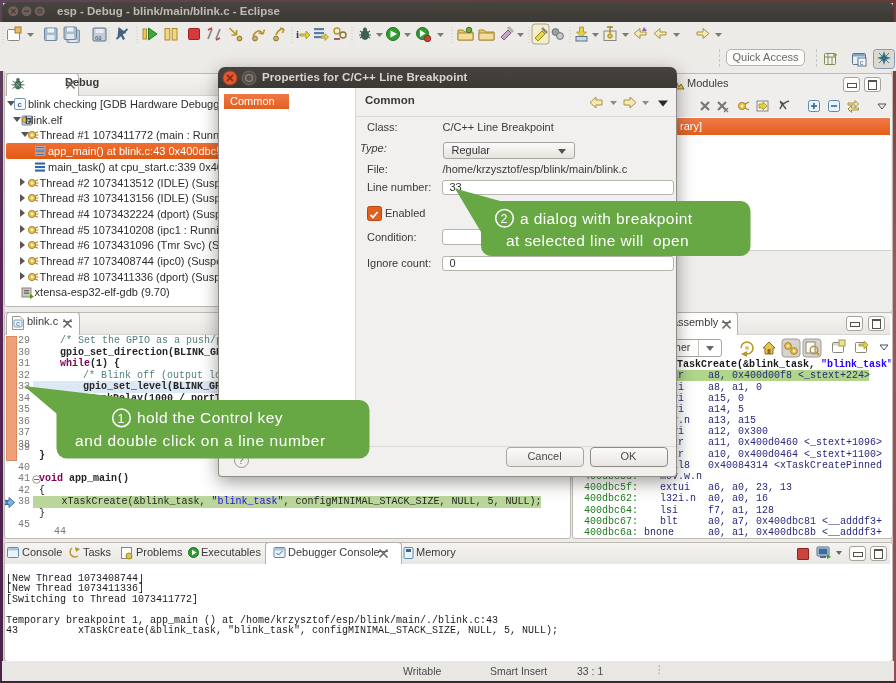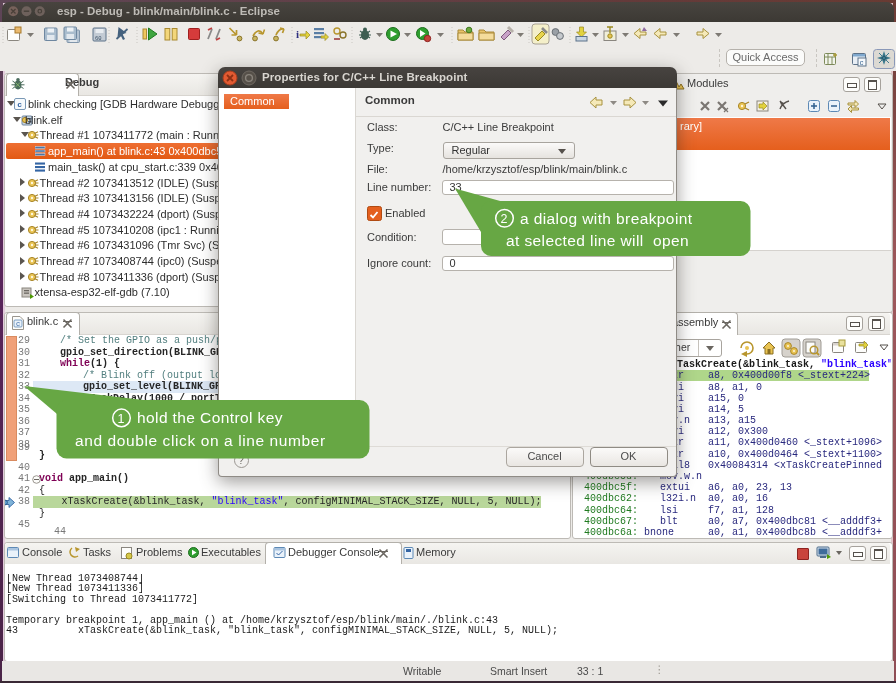--- a/index.html
+++ b/index.html
@@ -346,21 +346,21 @@
       </svg>
       <span class="ttxt" style="left:34.5px;">Thread #8 1073411336 (dport) (Suspended : Container)</span>
     </div>
 <div class="trow" style="top:188.4px;">
       <svg class="ticn" style="left:15.6px;" width="14" height="13" viewBox="0 0 14 13">
         <rect x="1" y="2" width="9" height="9" fill="#C9C5BF" stroke="#8A867F"></rect>
         <rect x="3" y="4" width="5" height="1.3" fill="#6A6660"></rect>
         <rect x="3" y="6.5" width="5" height="1.3" fill="#6A6660"></rect>
         <path d="M9 8 L13 10.5 L9 13Z" fill="#4E9A06"></path>
       </svg>
-      <span class="ttxt" style="left:29.6px;">xtensa-esp32-elf-gdb (7.10)</span>
+      <span class="ttxt" style="left:29.6px;">xtensa-esp32-elf-gdb (9.70)</span>
     </div>
 </div>
 
 <div class="panel" style="left:667px;top:73px;width:224px;height:238px;background:#EFEEEC;"></div>
 <div id="modules" class="abs" style="left:667px;top:73px;width:224px;height:238px;overflow:hidden;">
 <svg class="abs" style="left:4px;top:6px;" width="14" height="12" viewBox="0 0 14 12">
       <path d="M1 10 L5 2 L8 8 L10 5 L13 10 Z" fill="#E9C352" stroke="#8A6E20"></path>
     </svg>
 <span class="abs" style="left:20px;top:4px;font-size:11px;color:#3A3A3A;">Modules</span>
 <div class="abs" style="left:176px;top:4px;width:15px;height:13px;background:#FDFDFB;border:1px solid #A6A29C;border-radius:3px;">
@@ -398,21 +398,21 @@
         <rect x="0.5" y="0.5" width="11" height="11" rx="2" fill="#EAF2FA" stroke="#5D89B5"></rect>
         <path d="M3 6 L9 6" stroke="#2F5F8F" stroke-width="1.5"></path>
       </g>
 <g transform="translate(152,1)">
         <path d="M1 4 L8 4 L8 1.5 L11.5 5 L8 8.5 L8 6 L1 6Z" fill="#F5E9B8" stroke="#A8923F" transform="translate(0,-1)"></path>
         <path d="M11.5 7 L4.5 7 L4.5 4.5 L1 8 L4.5 11.5 L4.5 9 L11.5 9Z" fill="#F5E9B8" stroke="#A8923F" transform="translate(0,1)"></path>
       </g>
 <path d="M183 5 L191 5 L187 10Z" fill="none" stroke="#55504B"></path>
 </svg>
 <div class="abs" style="left:0px;top:44px;width:224px;height:133px;background:#fff;border-bottom:1px solid #D5D2CE;"></div>
-<div class="abs" style="left:1px;top:45px;width:222px;height:32px;background:linear-gradient(#EF7948,#E55F1D);color:#fff;font-size:11px;line-height:16px;">
+<div class="abs" style="left:1px;top:45px;width:222px;height:17px;background:linear-gradient(#EF7948,#E55F1D);color:#fff;font-size:11px;line-height:16px;">
       <span class="abs" style="left:12px;">rary]</span>
     </div>
 </div>
 
 <div class="panel" style="left:4px;top:312px;width:565px;height:225px;"></div>
 <div class="abs" style="left:5px;top:313px;width:563px;height:21px;background:linear-gradient(#F5F4F1,#E9E7E3);border-bottom:1px solid #D8D5D0;border-radius:3px 3px 0 0;"></div>
 <div class="tabsel" style="left:6px;top:312px;width:72px;height:22px;"></div>
 <div id="editortab" class="abs" style="left:6px;top:312px;width:200px;height:22px;">
 <svg class="abs" style="left:6px;top:4px;" width="12" height="14" viewBox="0 0 12 14">
       <path d="M0.5 0.5 L8 0.5 L11.5 4 L11.5 13.5 L0.5 13.5Z" fill="#FDFDFB" stroke="#9A968F"></path>
@@ -687,21 +687,21 @@
 <svg class="abs" style="left:370px;top:29px;" width="84" height="14" viewBox="0 0 84 14">
 <path d="M14 4 L8 4 L8 1 L2 6.5 L8 12 L8 9 L14 9Z" fill="#F5E9B8" stroke="#A8923F"></path>
 <path d="M22 5 L29 5 L25.5 9Z" fill="#8E8A84"></path>
 <path d="M36 4 L42 4 L42 1 L48 6.5 L42 12 L42 9 L36 9Z" fill="#F5E9B8" stroke="#A8923F"></path>
 <path d="M54 5 L61 5 L57.5 9Z" fill="#8E8A84"></path>
 <path d="M70 4.5 L80 4.5 L75 10.5Z" fill="#2A2A2A"></path>
 </svg>
 <div class="abs" style="left:138px;top:48.5px;width:320px;height:1px;background:#DAD7D2;"></div>
 <div class="fldlabel" style="left:149px;top:54px;">Class:</div>
 <div class="fldlabel" style="left:224.5px;top:54px;">C/C++ Line Breakpoint</div>
-<div class="fldlabel" style="left:149px;top:75px;">Type:</div>
+<div class="fldlabel" style="left:142px;top:75px;font-style:italic;">Type:</div>
 <div class="abs" style="left:224.5px;top:74.5px;width:130px;height:15px;background:linear-gradient(#FBFAF9,#E6E3DF);border:1px solid #A8A49E;border-radius:3px;">
 <span class="abs" style="left:8px;top:1.5px;font-size:11px;color:#333;">Regular</span>
 <div class="abs" style="right:8px;top:6px;width:0;height:0;border-left:4px solid transparent;border-right:4px solid transparent;border-top:5px solid #55504B;"></div>
 </div>
 <div class="fldlabel" style="left:149px;top:95.5px;">File:</div>
 <div class="fldlabel" style="left:224.5px;top:95.5px;">/home/krzysztof/esp/blink/main/blink.c</div>
 <div class="fldlabel" style="left:149px;top:113.5px;">Line number:</div>
 <div class="input" style="left:223.5px;top:112.5px;width:230px;height:13.5px;">
       <span class="abs" style="left:7px;top:0.5px;">33</span>
     </div>

